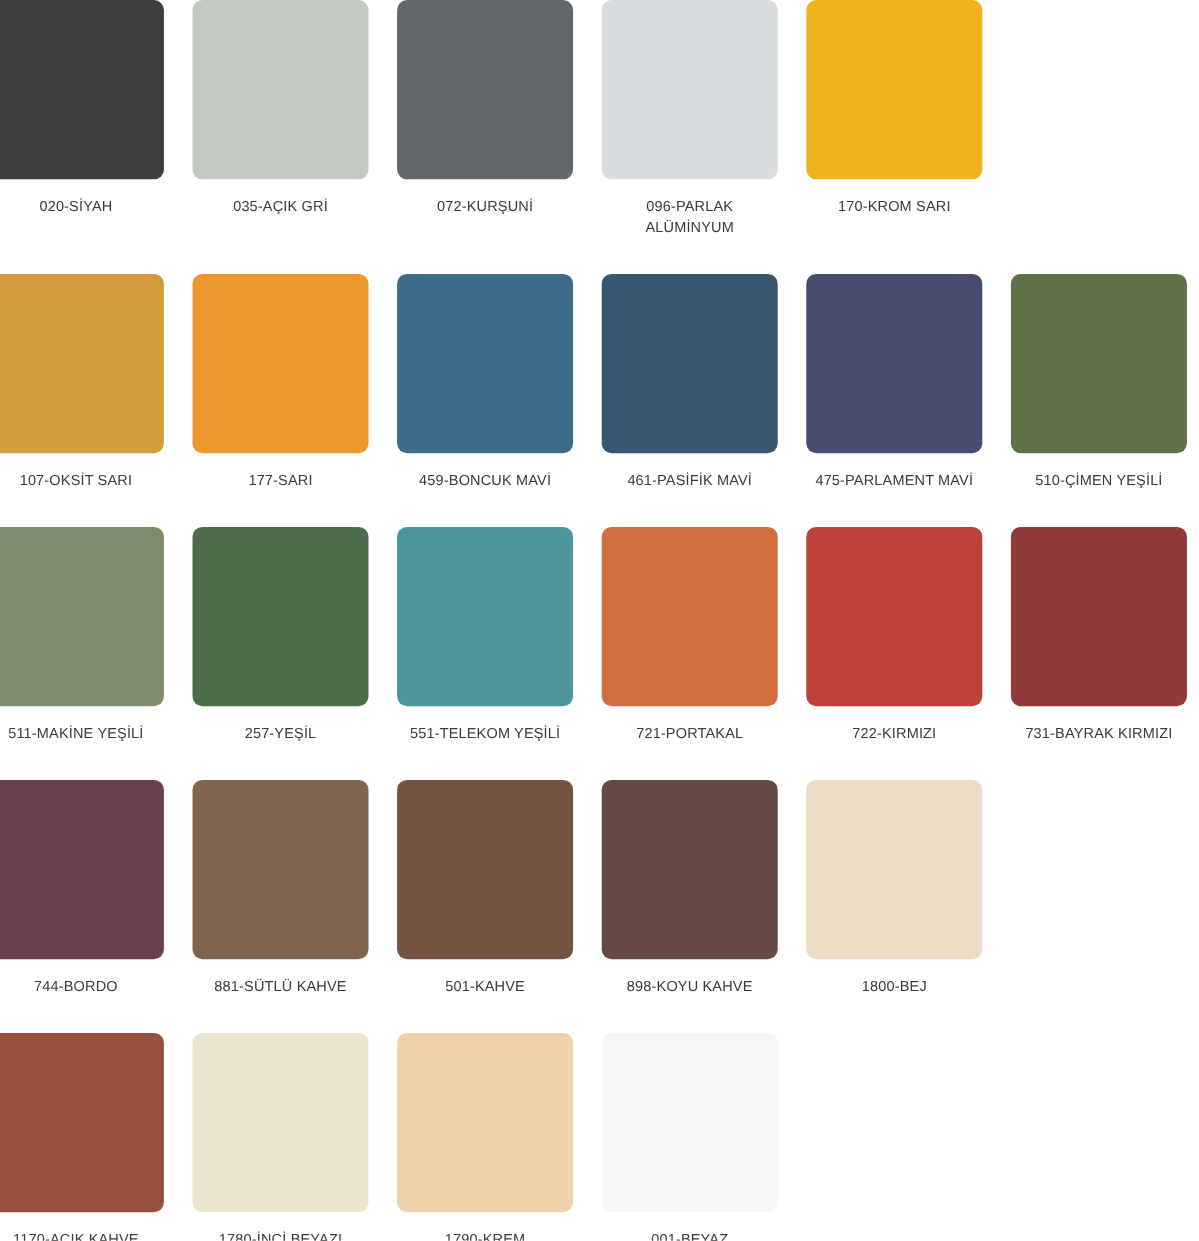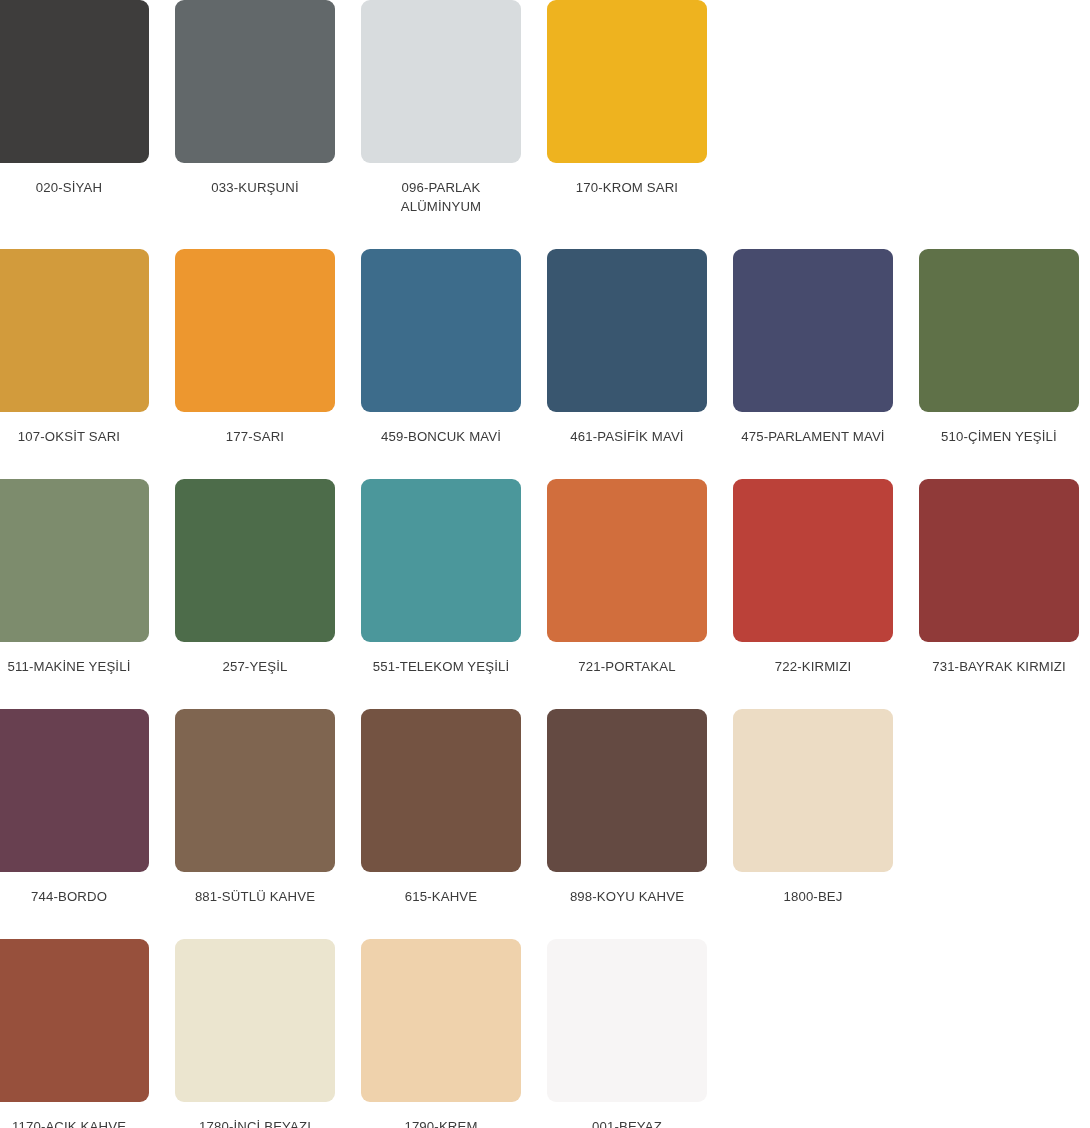--- a/index.html
+++ b/index.html
@@ -54,22 +54,26 @@
 </style>
 </head>
 <body>
 
 <div class="palette-grid" id="grid">
     <div class="swatch-cell">
       <div class="swatch-chip" style="background: rgb(62, 61, 60); width: 160px; height: 163px; border-radius: 9px;"></div>
       <div class="swatch-label">020-SİYAH</div>
     </div>
     <div class="swatch-cell">
+      <div class="swatch-chip" style="background: rgb(194, 201, 195); width: 160px; height: 163px; border-radius: 9px;"></div>
+      <div class="swatch-label">035-AÇIK GRİ</div>
+    </div>
+    <div class="swatch-cell">
       <div class="swatch-chip" style="background: rgb(98, 104, 106); width: 160px; height: 163px; border-radius: 9px;"></div>
-      <div class="swatch-label">033-KURŞUNİ</div>
+      <div class="swatch-label">072-KURŞUNİ</div>
     </div>
     <div class="swatch-cell">
       <div class="swatch-chip" style="background: rgb(216, 220, 222); width: 160px; height: 163px; border-radius: 9px;"></div>
       <div class="swatch-label">096-PARLAK ALÜMİNYUM</div>
     </div>
     <div class="swatch-cell">
       <div class="swatch-chip" style="background: rgb(238, 179, 31); width: 160px; height: 163px; border-radius: 9px;"></div>
       <div class="swatch-label">170-KROM SARI</div>
     </div>
     <div class="row-spacer"></div>
@@ -126,21 +130,21 @@
     <div class="swatch-cell">
       <div class="swatch-chip" style="background: rgb(104, 64, 80); width: 160px; height: 163px; border-radius: 9px;"></div>
       <div class="swatch-label">744-BORDO</div>
     </div>
     <div class="swatch-cell">
       <div class="swatch-chip" style="background: rgb(127, 101, 80); width: 160px; height: 163px; border-radius: 9px;"></div>
       <div class="swatch-label">881-SÜTLÜ KAHVE</div>
     </div>
     <div class="swatch-cell">
       <div class="swatch-chip" style="background: rgb(116, 83, 66); width: 160px; height: 163px; border-radius: 9px;"></div>
-      <div class="swatch-label">615-KAHVE</div>
+      <div class="swatch-label">501-KAHVE</div>
     </div>
     <div class="swatch-cell">
       <div class="swatch-chip" style="background: rgb(100, 74, 66); width: 160px; height: 163px; border-radius: 9px;"></div>
       <div class="swatch-label">898-KOYU KAHVE</div>
     </div>
     <div class="swatch-cell">
       <div class="swatch-chip" style="background: rgb(236, 220, 196); width: 160px; height: 163px; border-radius: 9px;"></div>
       <div class="swatch-label">1800-BEJ</div>
     </div>
     <div class="row-spacer"></div>

